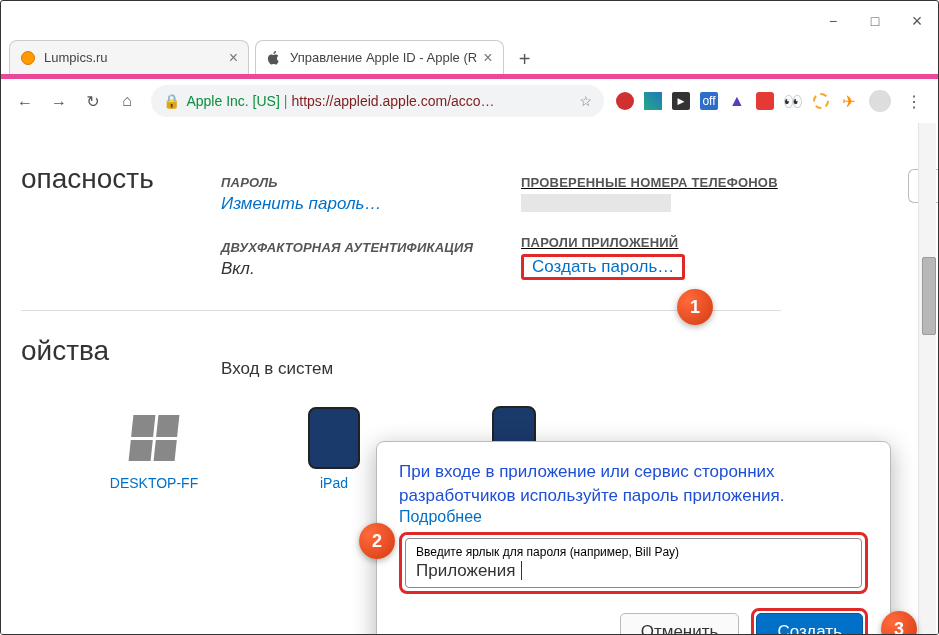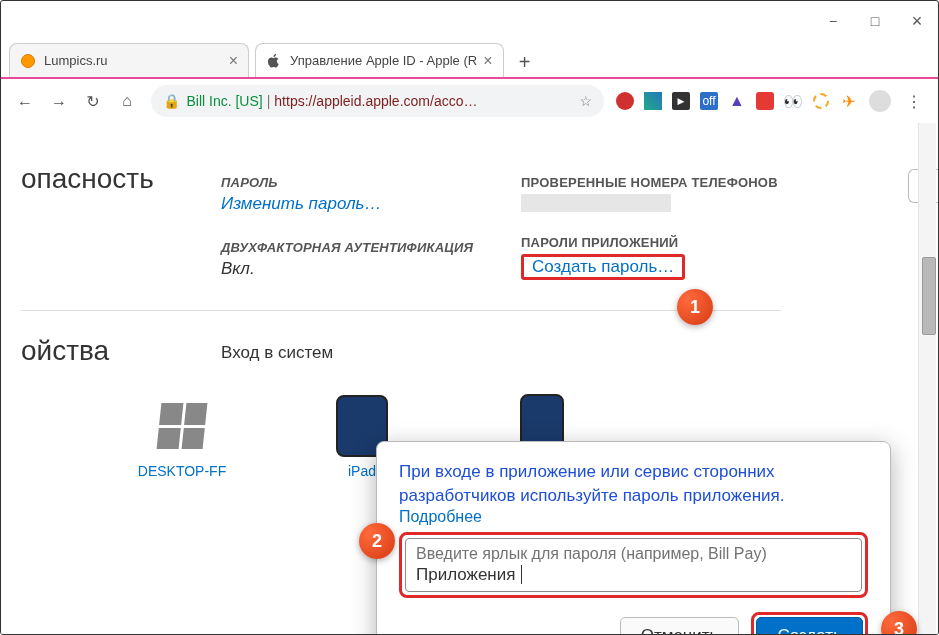--- a/index.html
+++ b/index.html
@@ -5,21 +5,21 @@
   * { box-sizing: border-box; margin: 0; padding: 0; }
   body { font-family: -apple-system, BlinkMacSystemFont, "Segoe UI", Arial, sans-serif; background: #fff; }
   .window { width: 939px; height: 635px; border: 1px solid #333; position: relative; background: #fff; overflow: hidden; border-radius: 3px; }
 
   
   .titlebar { height: 40px; display: flex; justify-content: flex-end; align-items: center; }
   .win-btn { width: 42px; height: 40px; display: flex; align-items: center; justify-content: center; color: #555; font-size: 14px; }
   .win-btn.close { font-size: 18px; }
 
   
-  .tabstrip { height: 38px; display: flex; align-items: flex-end; padding-left: 8px; border-bottom: 2px solid #ec4899; background: #fff; }
+  .tabstrip { height: 38px; display: flex; align-items: flex-end; padding-left: 8px; border-bottom: 5px solid #ec4899; background: #fff; }
   .tab { height: 34px; min-width: 240px; max-width: 250px; border: 1px solid #ccc; border-bottom: none; border-radius: 8px 8px 0 0; display: flex; align-items: center; padding: 0 10px; margin-right: 6px; font-size: 13px; color: #444; position: relative; }
   .tab.inactive { background: #f5f5f5; }
   .tab-favicon { width: 16px; height: 16px; margin-right: 8px; display: flex; align-items: center; justify-content: center; }
   .tab-title { flex: 1; white-space: nowrap; overflow: hidden; text-overflow: ellipsis; }
   .tab-close { font-size: 16px; color: #777; margin-left: 6px; }
   .newtab { width: 30px; height: 30px; display: flex; align-items: center; justify-content: center; font-size: 20px; color: #555; }
 
   .favicon-lumpics { width: 14px; height: 14px; border-radius: 50%; background: #ff9900; border: 1px solid #dd7700; }
   .favicon-apple { color: #555; font-size: 14px; }
 
@@ -35,54 +35,54 @@
   .ext { width: 24px; height: 24px; display: flex; align-items: center; justify-content: center; margin: 0 1px; }
 
   
   .content { position: relative; height: 511px; overflow: hidden; background: #fff; }
   .page { position: absolute; top: 0; left: -110px; width: 1000px; padding: 40px 0 0 130px; font-family: "Helvetica Neue", Arial, sans-serif; }
 
   .section-title { font-size: 28px; font-weight: 400; color: #333; }
   .row { display: flex; }
   .left-col { width: 200px; }
   .mid-col { width: 300px; font-style: italic; }
-  .right-col { width: 300px; position: relative; }
+  .right-col { width: 300px; position: relative; text-decoration: underline; }
 
   .field-label { font-size: 13px; font-weight: 600; color: #555; letter-spacing: 0.2px; margin-top: 12px; }
   .link { color: #0070c9; font-size: 17px; margin-top: 4px; }
   .value { font-size: 17px; color: #333; margin-top: 4px; }
 
   .blur { display: inline-block; margin-top: 4px; }
 
   .outline-red { border: 3px solid #e12828; border-radius: 3px; padding: 0 8px; display: inline-block; }
 
   
   .edit-pill { position: absolute; right: 0; top: 168px; width: 30px; height: 34px; border: 1px solid #bbb; border-right: none; border-radius: 6px 0 0 6px; display: flex; align-items: center; justify-content: center; color: #0070c9; font-size: 17px; }
 
   
   .hr { border-top: 1px solid #ddd; margin: 30px 0 24px; width: 760px; }
 
   
-  .devices { display: flex; gap: 90px; margin-left: 116px; margin-top: 30px; }
+  .devices { display: flex; gap: 90px; margin-left: 88px; margin-top: 30px; }
   .device { text-align: center; width: 90px; }
   .device-icon { width: 58px; height: 58px; margin: 0 auto 8px; display: flex; align-items: center; justify-content: center; }
   .device-name { color: #0070c9; font-size: 14px; }
 
   .win-icon { display: grid; grid-template-columns: 1fr 1fr; grid-template-rows: 1fr 1fr; gap: 3px; width: 46px; height: 46px; transform: skewX(-6deg); }
   .win-icon span { background: #888; }
 
   .phone { width: 44px; height: 64px; border: 2px solid #222; border-radius: 8px; background: #1a3a6b; position: relative; }
 
   
   .popover { position: absolute; top: 318px; left: 375px; width: 515px; background: #fff; border: 1px solid #bbb; border-radius: 8px; box-shadow: 0 6px 24px rgba(0,0,0,0.3); padding: 18px 22px 16px; z-index: 5; }
   .pop-text { font-size: 17px; color: #1d4ed8; line-height: 1.4; }
   .pop-link { color: #0070c9; }
   .input-wrap { margin-top: 6px; border: 3px solid #e12828; border-radius: 8px; padding: 3px; }
   .input-inner { border: 1px solid #8a8a8a; border-radius: 4px; padding: 6px 10px; }
-  .input-label { font-size: 16px; color: #737373; }
+  .input-label { font-size: 12px; color: #000000; }
   .input-value { font-size: 17px; color: #333; margin-top: 2px; }
   .pop-buttons { display: flex; justify-content: flex-end; gap: 12px; margin-top: 14px; align-items: center; }
   .btn { height: 38px; padding: 0 20px; border-radius: 5px; font-size: 17px; display: flex; align-items: center; justify-content: center; border: 1px solid #bbb; background: #fafafa; color: #333; }
   .btn-primary { background: #0070c9; color: #fff; border: 1px solid #005aa0; }
   .btn-primary-wrap { border: 3px solid #e12828; border-radius: 8px; padding: 2px; }
 
   
   .badge { position: absolute; width: 36px; height: 36px; border-radius: 50%; background: radial-gradient(circle at 30% 30%, #ff6a3c, #d63a12); color: #fff; font-weight: 700; font-size: 18px; display: flex; align-items: center; justify-content: center; box-shadow: 0 2px 6px rgba(0,0,0,0.3); z-index: 10; }
 
   
@@ -121,21 +121,21 @@
     <div class="newtab">+</div>
   </div>
 
   <div class="toolbar">
     <div class="nav-btn">←</div>
     <div class="nav-btn">→</div>
     <div class="nav-btn">↻</div>
     <div class="nav-btn">⌂</div>
     <div class="addressbar">
       <span class="lock">🔒</span>
-      <span class="org">Bill Inc. [US]</span>
+      <span class="org">Apple Inc. [US]</span>
       <span class="url-sep">|</span>
       <span class="url-rest">
         <span>https://</span><span>appleid.apple.com</span><span>/acco…</span>
       </span>
       <span class="star">☆</span>
     </div>
     <div class="ext">
         <span style="width:18px;height:18px;border-radius:50%;background:#d03030;display:block"></span>
       </div>
     <div class="ext">
@@ -197,21 +197,21 @@
         </div>
       </div>
 
       <div class="hr"></div>
 
       <div class="row">
         <div class="left-col">
           <div class="section-title">ойства</div>
         </div>
         <div>
-          <div class="value" style="margin-top:8px">Вход в систем</div>
+          <div class="value" style="margin-top:24px">Вход в систем</div>
         </div>
       </div>
 
       <div class="devices">
         <div class="device">
           <div class="device-icon">
             <div class="win-icon">
                 <span></span>
                 <span></span>
                 <span></span>

